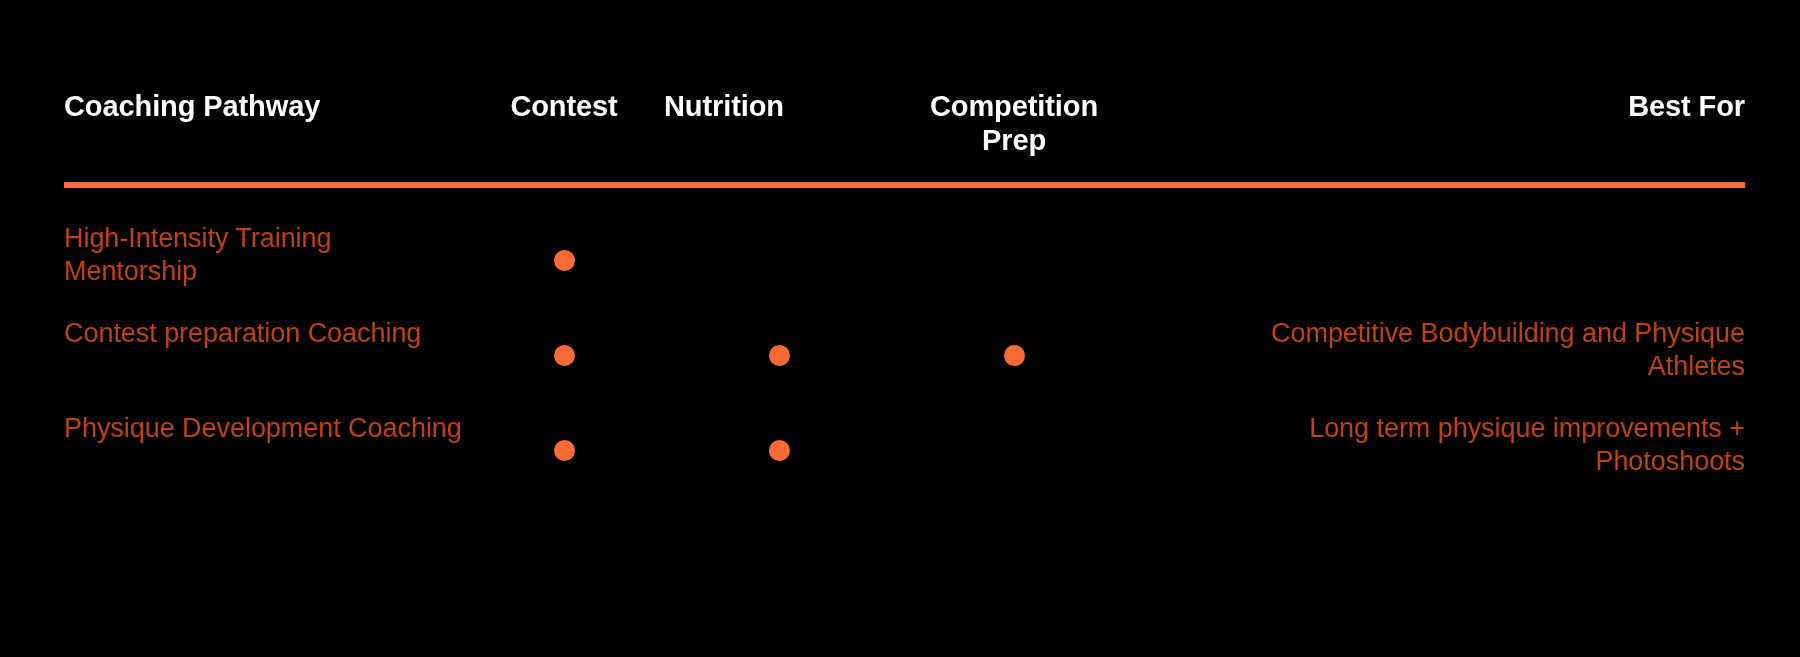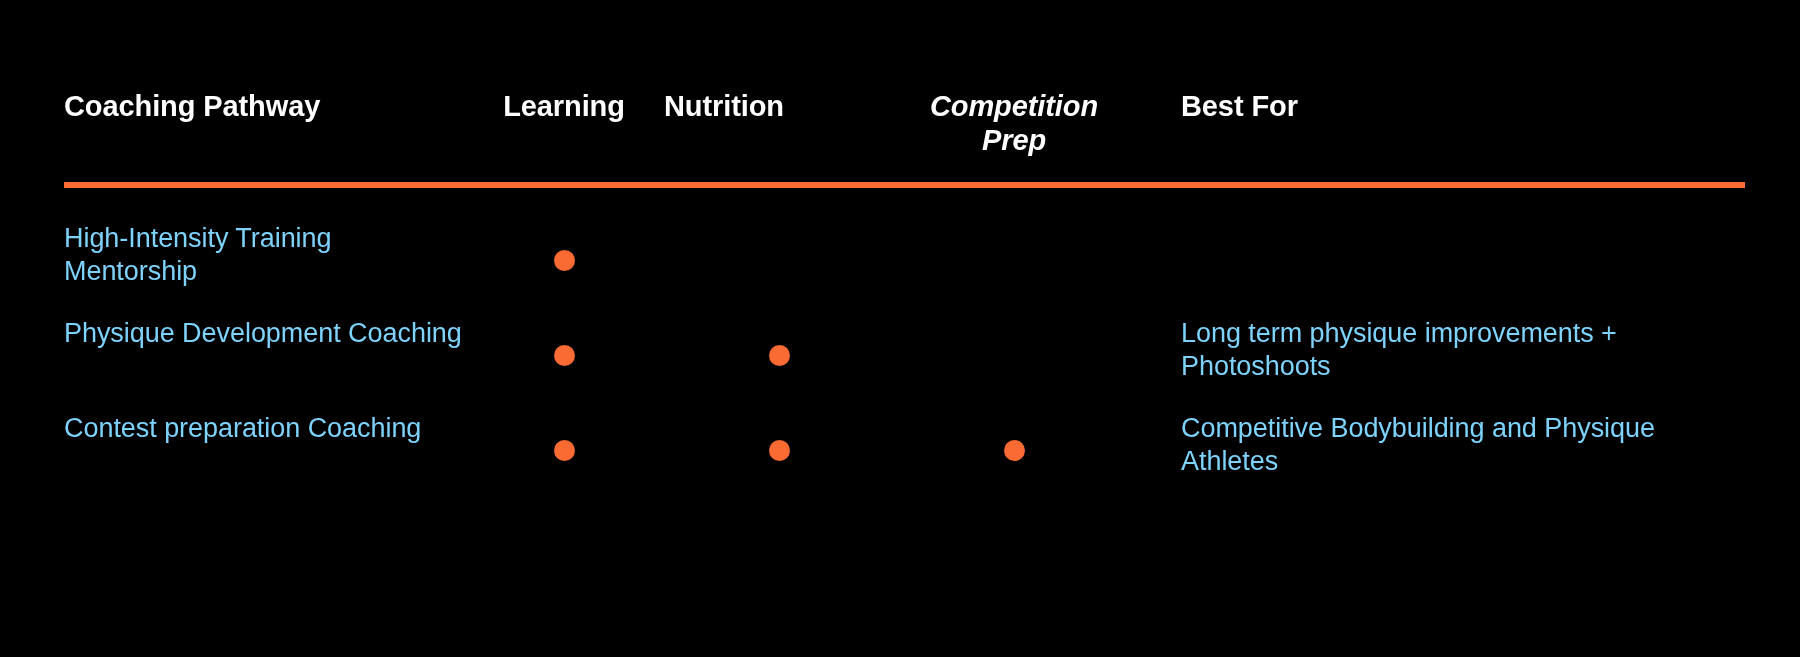--- a/index.html
+++ b/index.html
@@ -46,22 +46,22 @@
     font-size: 29px;
     font-weight: 700;
     line-height: 1.16;
     color: #ffffff;
     letter-spacing: -0.1px;
   }
 
   .col-pathway   { width: 400px; text-align: left; }
   .col-training  { width: 200px; text-align: center; }
   .col-nutrition { width: 230px; text-align: left; }
-  .col-comp      { width: 240px; text-align: center; font-style: italic; }
-  .col-best      { width: 611px; text-align: left; padding-left: 47px; box-sizing: border-box; }
+  .col-comp      { width: 240px; text-align: center; }
+  .col-best      { width: 611px; text-align: right; padding-left: 47px; box-sizing: border-box; }
 
   
   .divider {
     position: absolute;
     left: 0;
     top: 182px;
     width: 1681px;
     height: 6px;
     background: #F96B33;
     border: 0;
@@ -78,21 +78,21 @@
   .row {
     display: flex;
     align-items: flex-start;
     height: 95px;
   }
 
   .cell {
     font-size: 27px;
     font-weight: 400;
     line-height: 1.24;
-    color: #7dd3fc;
+    color: #c2410c;
     letter-spacing: -0.05px;
   }
 
   .cell-mark {
     display: flex;
     justify-content: center;
     align-items: flex-start;
     padding-top: 28px;
     box-sizing: border-box;
     height: 95px;
@@ -111,21 +111,21 @@
   }
 </style>
 </head>
 <body>
 
 <div class="canvas">
   <div class="table">
 
     <div class="thead">
       <div class="th col-pathway">Coaching Pathway</div>
-      <div class="th col-training">Learning</div>
+      <div class="th col-training">Contest</div>
       <div class="th col-nutrition">Nutrition</div>
       <div class="th col-comp">Competition Prep</div>
       <div class="th col-best">Best For</div>
     </div>
 
     <div class="divider"></div>
 
     <div class="tbody">
 
       <div class="row">
@@ -135,42 +135,42 @@
         </div>
         <div class="cell cell-mark col-nutrition">
           <span class="dot off"></span>
         </div>
         <div class="cell cell-mark col-comp">
           <span class="dot off"></span>
         </div>
       </div>
 
       <div class="row">
+        <div class="cell col-pathway">Contest preparation Coaching</div>
+        <div class="cell cell-mark col-training">
+          <span class="dot"></span>
+        </div>
+        <div class="cell cell-mark col-nutrition">
+          <span class="dot"></span>
+        </div>
+        <div class="cell cell-mark col-comp">
+          <span class="dot"></span>
+        </div>
+        <div class="cell col-best">Competitive Bodybuilding and Physique Athletes</div>
+      </div>
+
+      <div class="row">
         <div class="cell col-pathway">Physique Development Coaching</div>
         <div class="cell cell-mark col-training">
           <span class="dot"></span>
         </div>
         <div class="cell cell-mark col-nutrition">
           <span class="dot"></span>
         </div>
         <div class="cell cell-mark col-comp">
           <span class="dot off"></span>
         </div>
         <div class="cell col-best">Long term physique improvements + Photoshoots</div>
       </div>
 
-      <div class="row">
-        <div class="cell col-pathway">Contest preparation Coaching</div>
-        <div class="cell cell-mark col-training">
-          <span class="dot"></span>
-        </div>
-        <div class="cell cell-mark col-nutrition">
-          <span class="dot"></span>
-        </div>
-        <div class="cell cell-mark col-comp">
-          <span class="dot"></span>
-        </div>
-        <div class="cell col-best">Competitive Bodybuilding and Physique Athletes</div>
-      </div>
-
     </div>
   </div>
 </div>
 
 </body></html>

